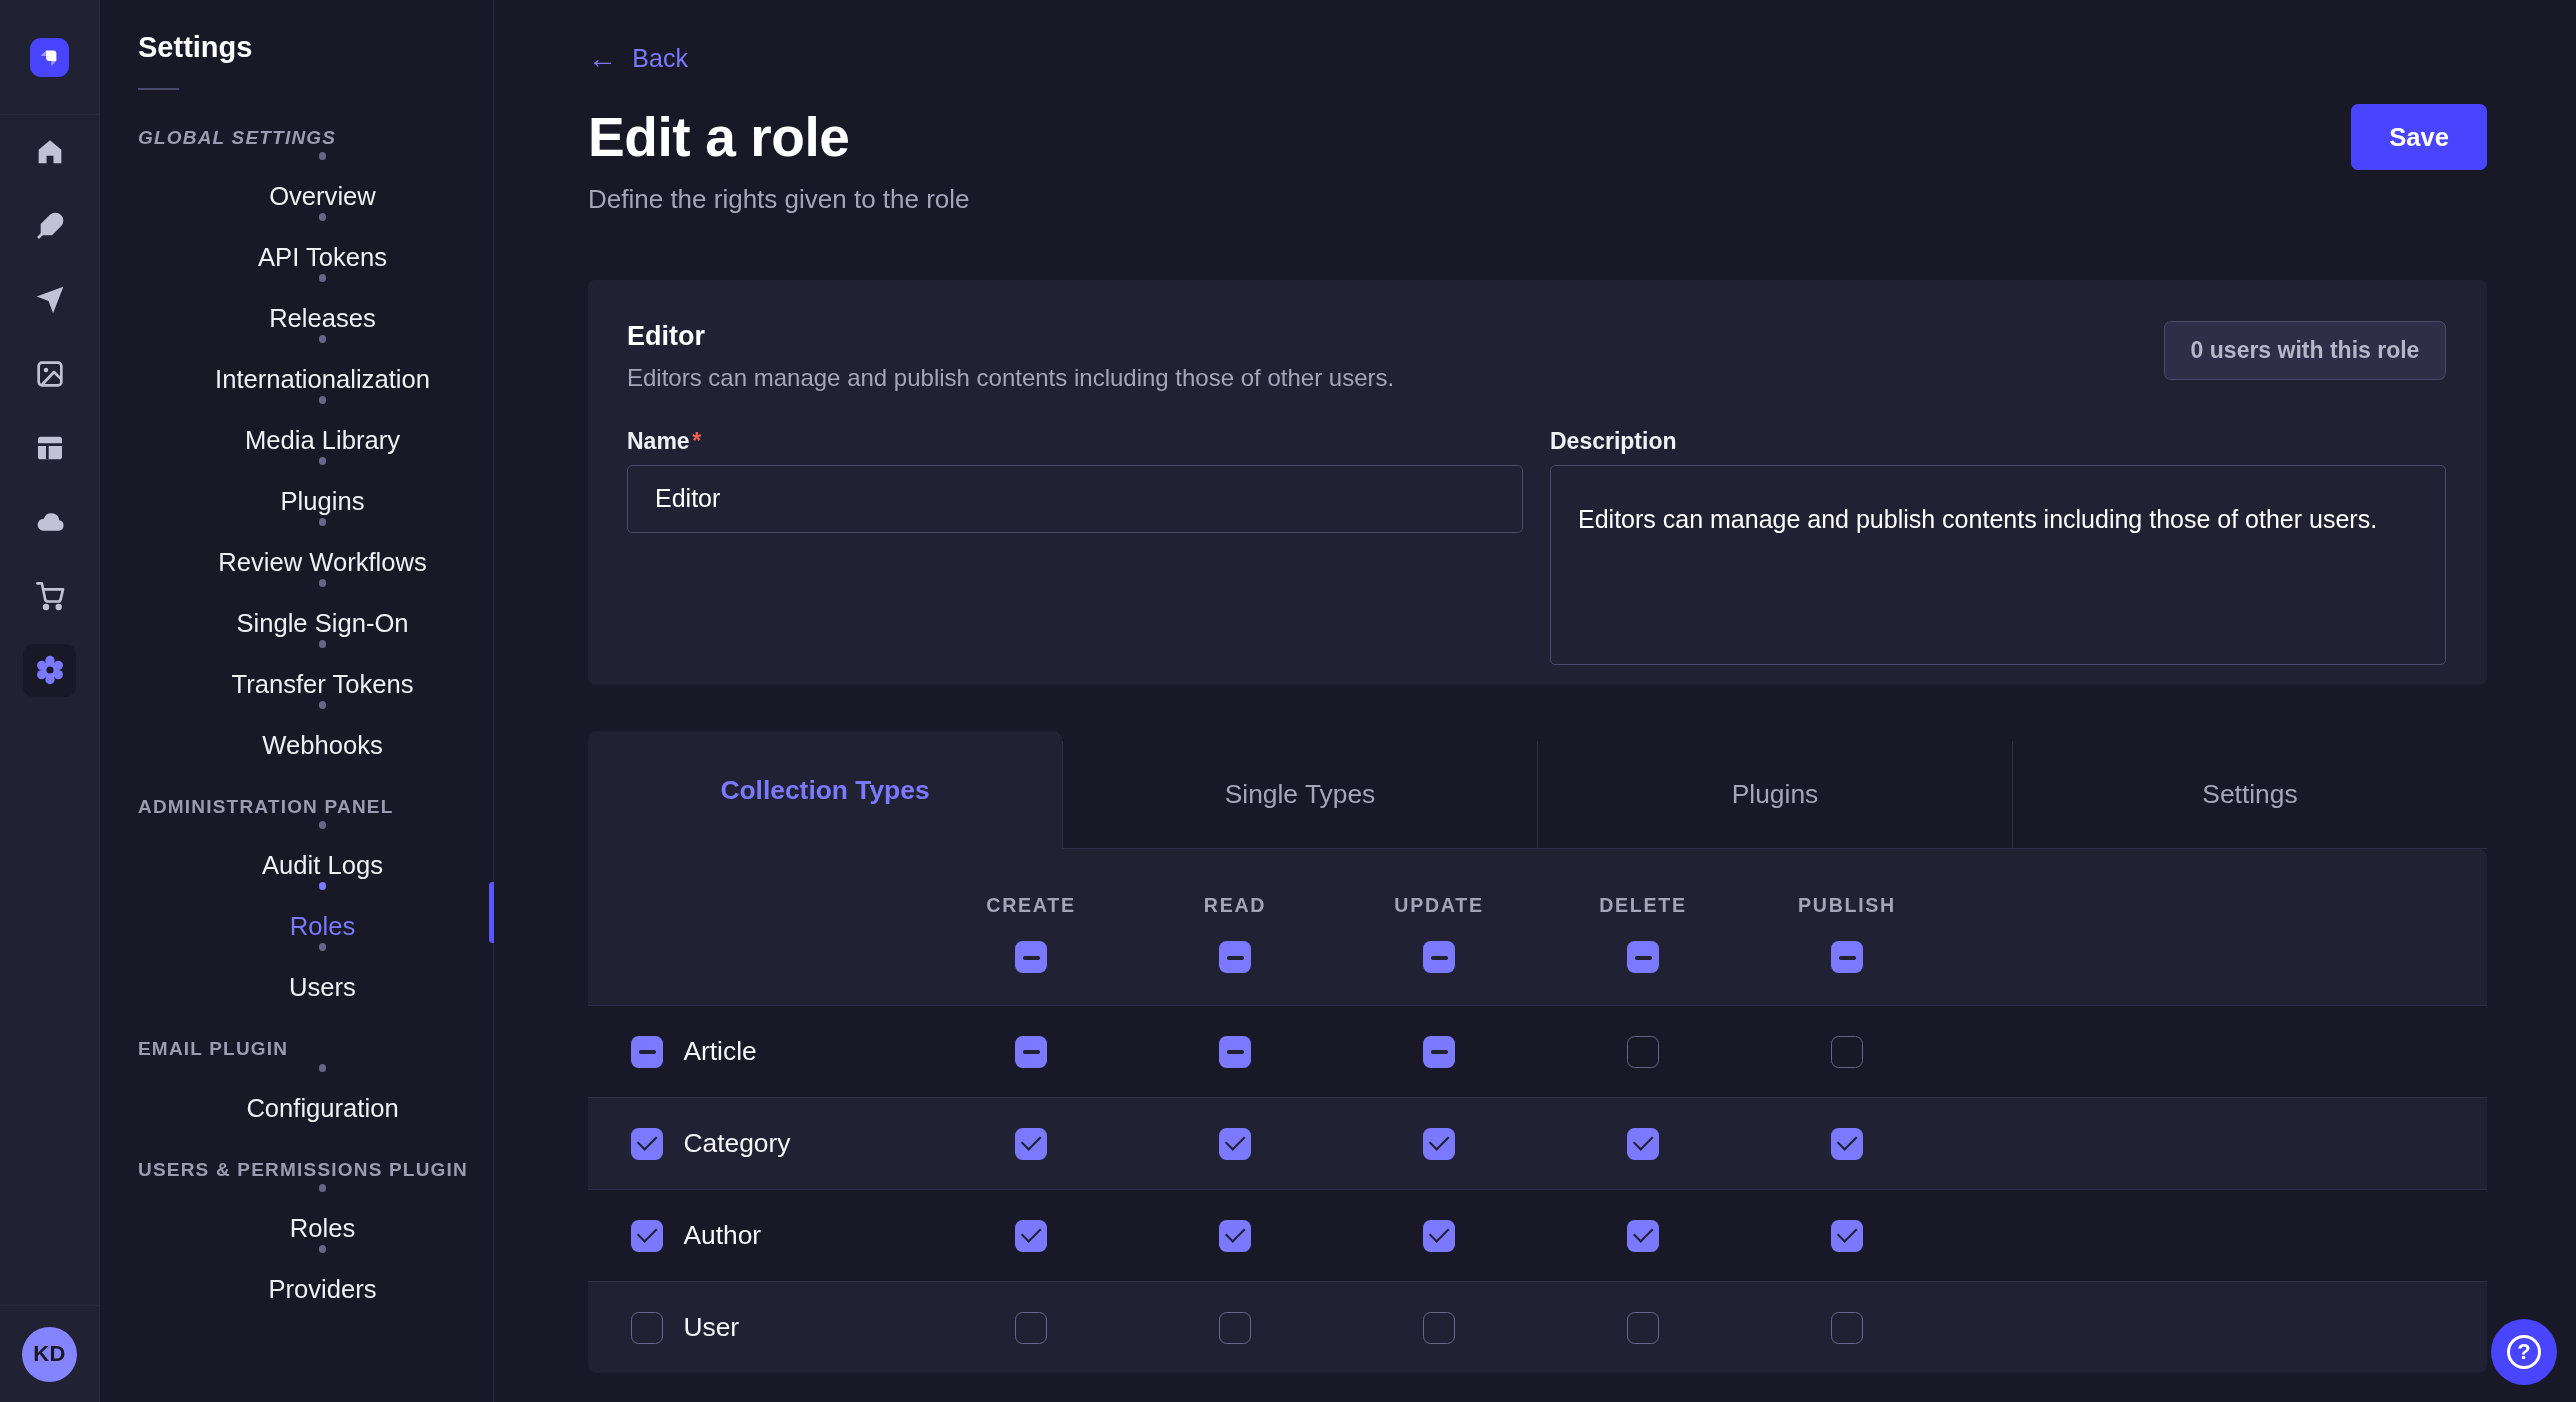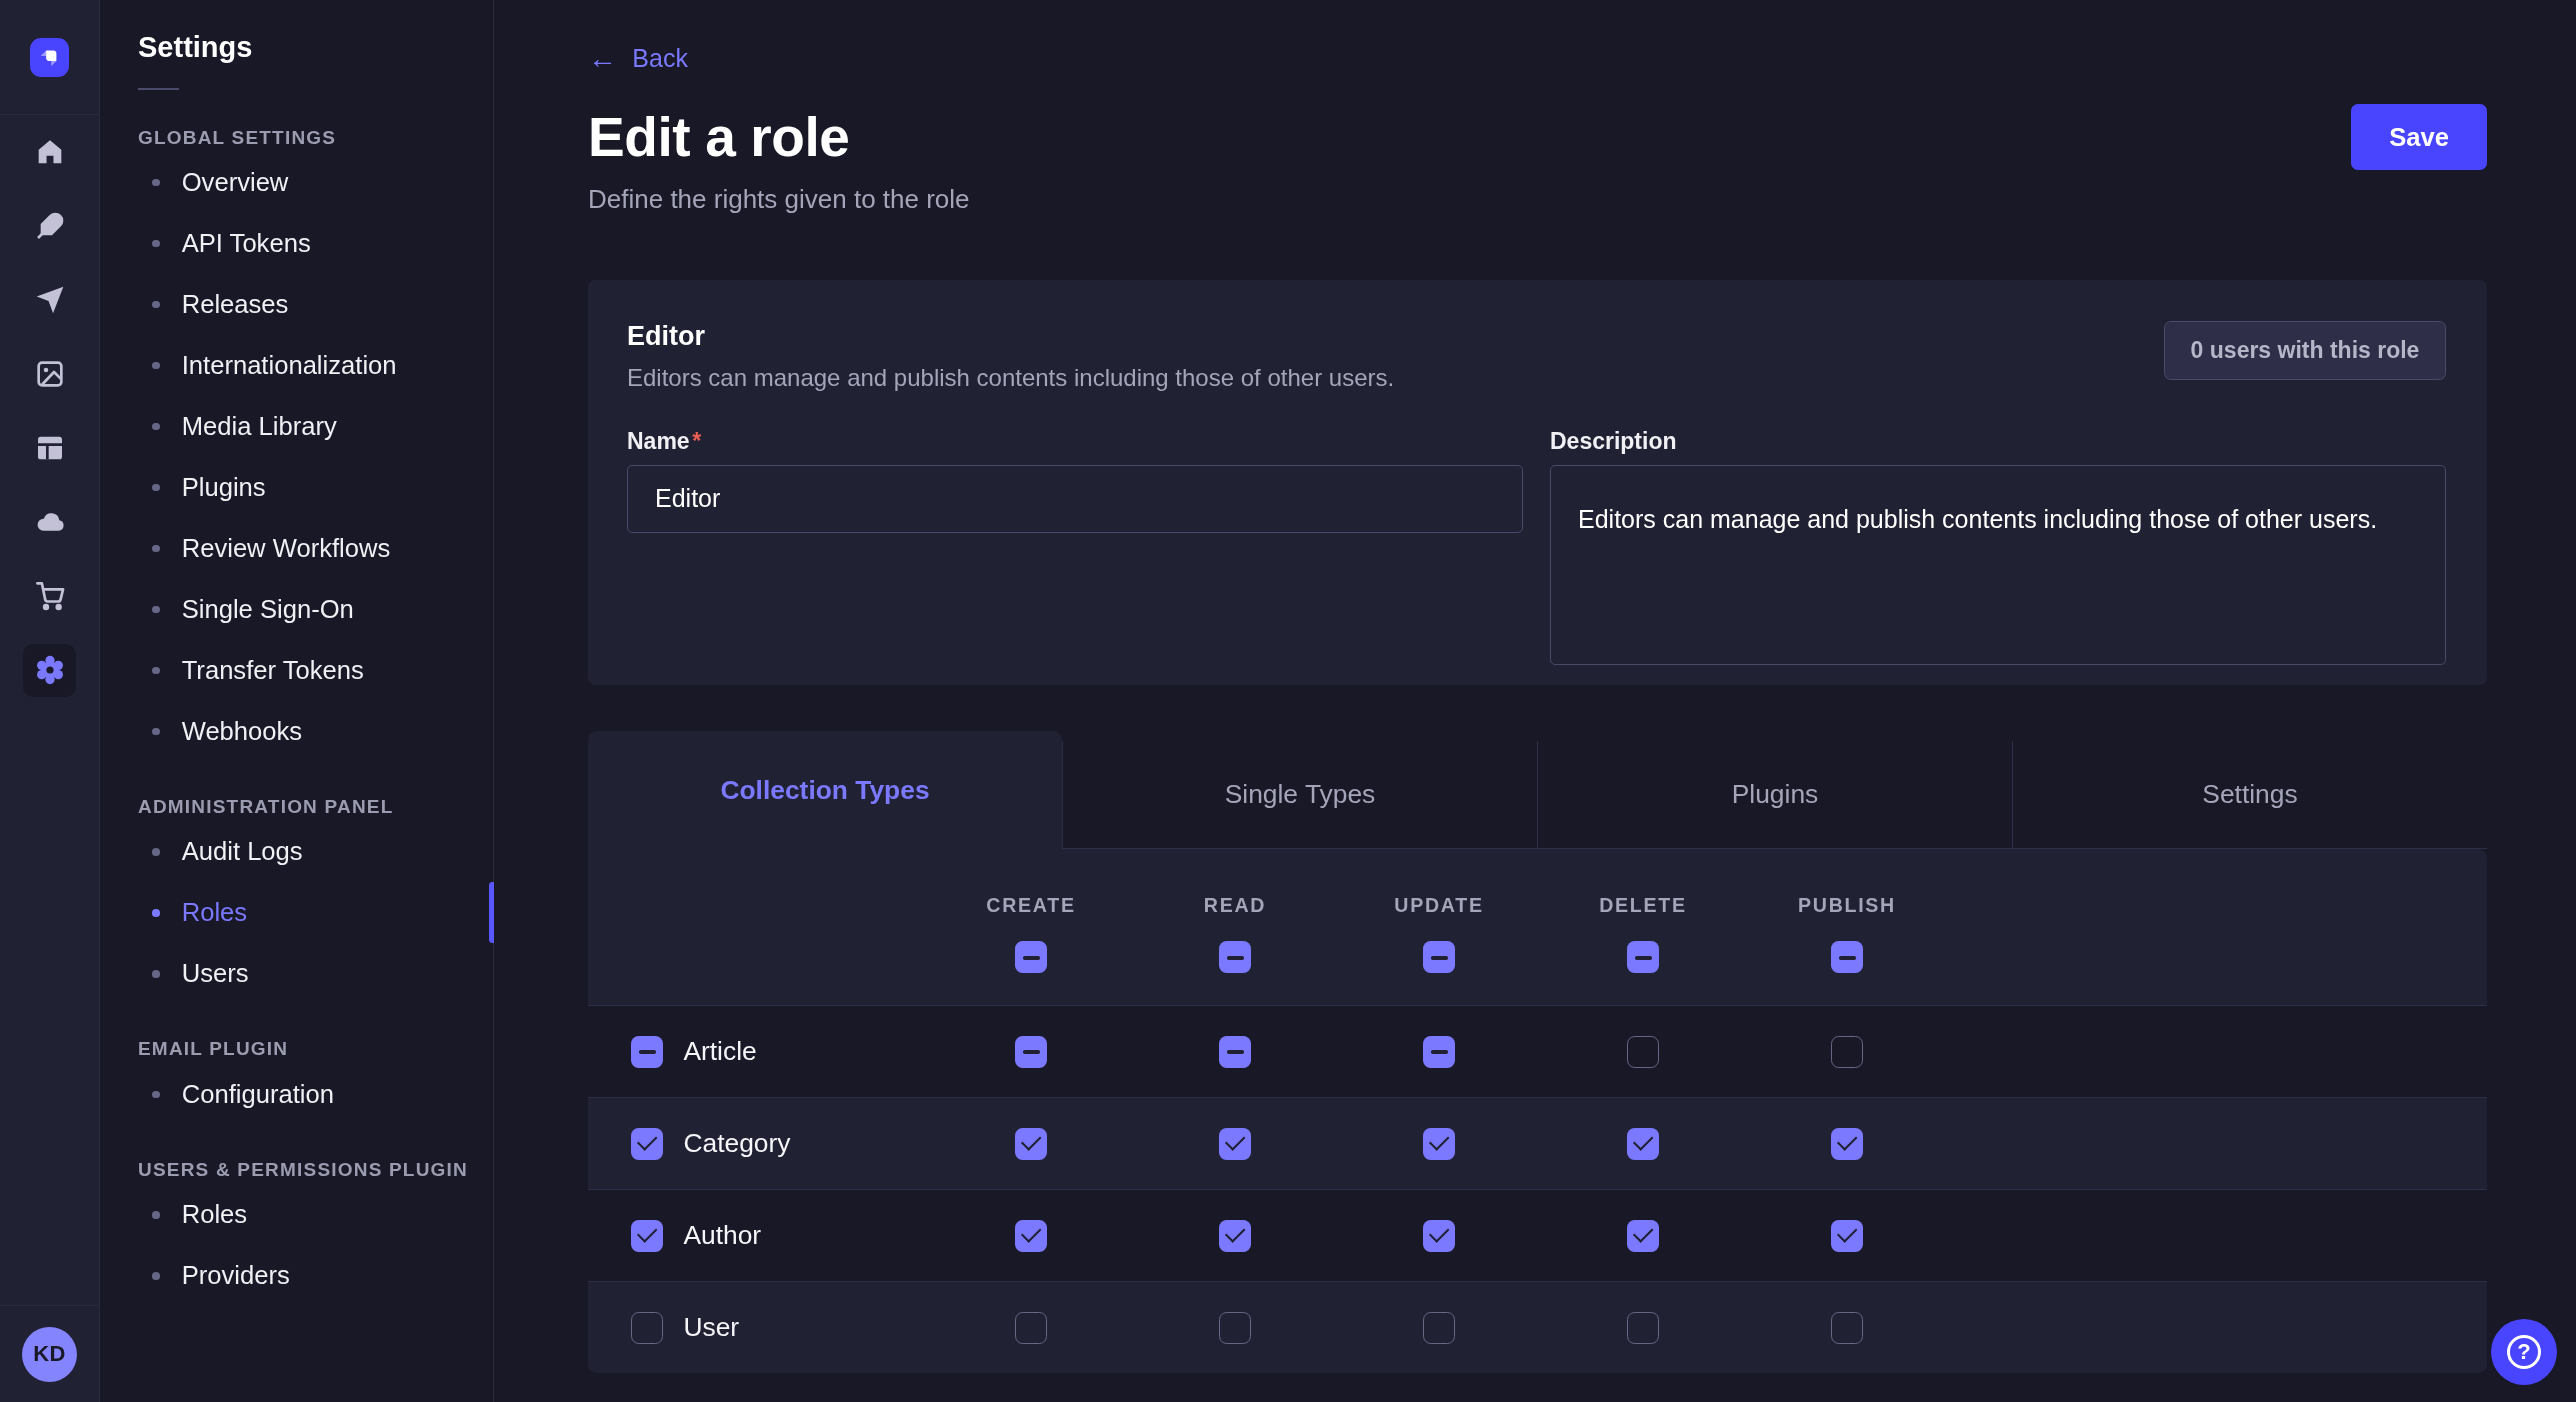--- a/index.html
+++ b/index.html
@@ -23,23 +23,23 @@
         font-size:22px;font-weight:700;display:flex;align-items:center;justify-content:center;letter-spacing:0.4px;cursor:pointer;}
 
   
   .subnav{position:absolute;left:99px;top:0;bottom:0;width:395px;background:#181826;
         border-right:0.9px solid #2a2a3d;padding-top:31px;box-sizing:border-box;}
   .subnav-title{font-size:29px;font-weight:700;color:#ffffff;margin:0 0 0 39px;}
   .subnav-divider{width:41px;height:1.7px;background:#4a4a6a;margin:24px 0 37px 39px;}
   .nav-section{margin-bottom:5.1px;}
   .section-heading{font-size:19px;font-weight:700;letter-spacing:1.2px;color:#9c9cb1;
         margin:34px 0 3.4px 39px;text-transform:uppercase;}
-  .nav-section:first-of-type .section-heading{margin-top:0;}
+  .nav-section:first-of-type .section-heading{margin-top:0;font-style:italic;}
   .nav-item{position:relative;height:61px;display:flex;align-items:center;gap:22px;
-        padding-left:53px;font-size:25.6px;color:#f0f0f5;cursor:pointer;}
+        padding-left:53px;font-size:25.6px;color:#f0f0f5;cursor:pointer;flex-direction:column;}
   .nav-item .bullet{width:7.7px;height:7.7px;border-radius:50%;background:#666687;flex:none;}
   .nav-item.active{color:#7b79ff;}
   .nav-item.active .bullet{background:#7b79ff;}
   .nav-item.active .active-bar{position:absolute;right:-0.9px;top:0;height:61px;width:5.1px;
         background:#5a57ff;border-radius:3.4px 0 0 3.4px;}
 
   
   .main{position:absolute;left:494px;top:0;right:0;bottom:0;padding:44px 89px 0 94px;box-sizing:border-box;}
   .back-row{display:flex;align-items:center;gap:15.3px;color:#7b79ff;font-size:25px;cursor:pointer;width:max-content;}
   .back-arrow{font-size:29px;line-height:1;}

